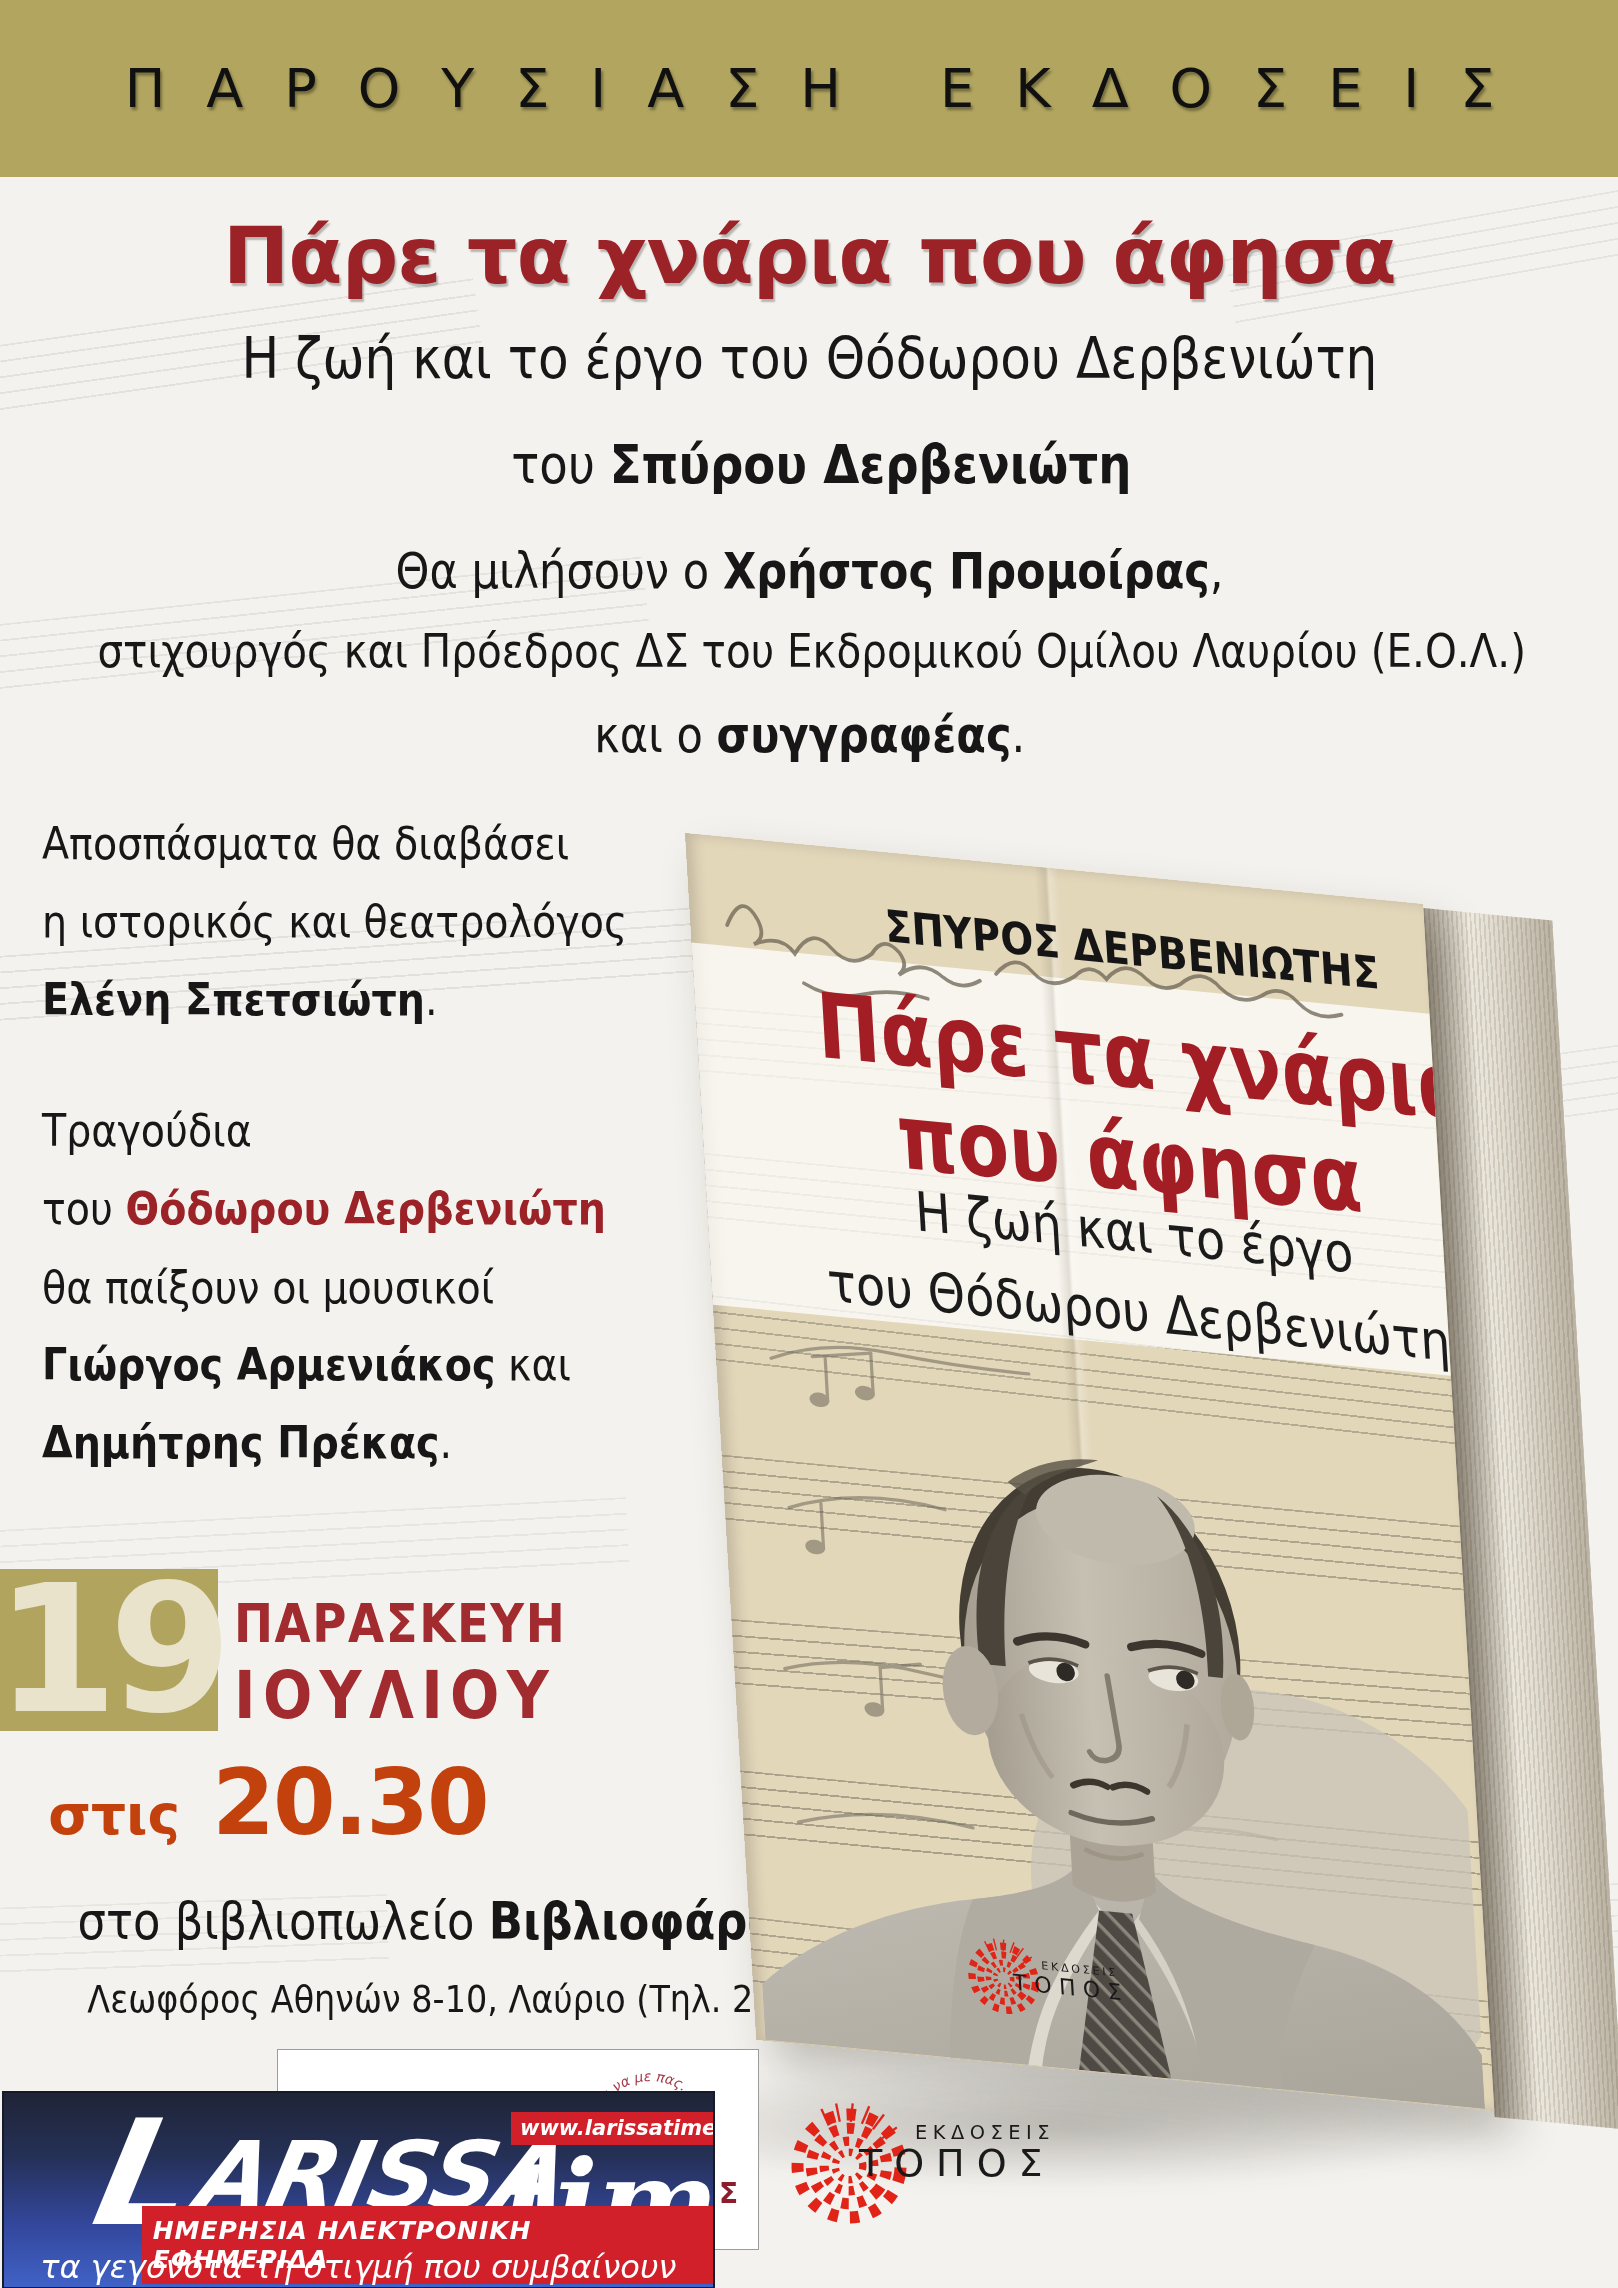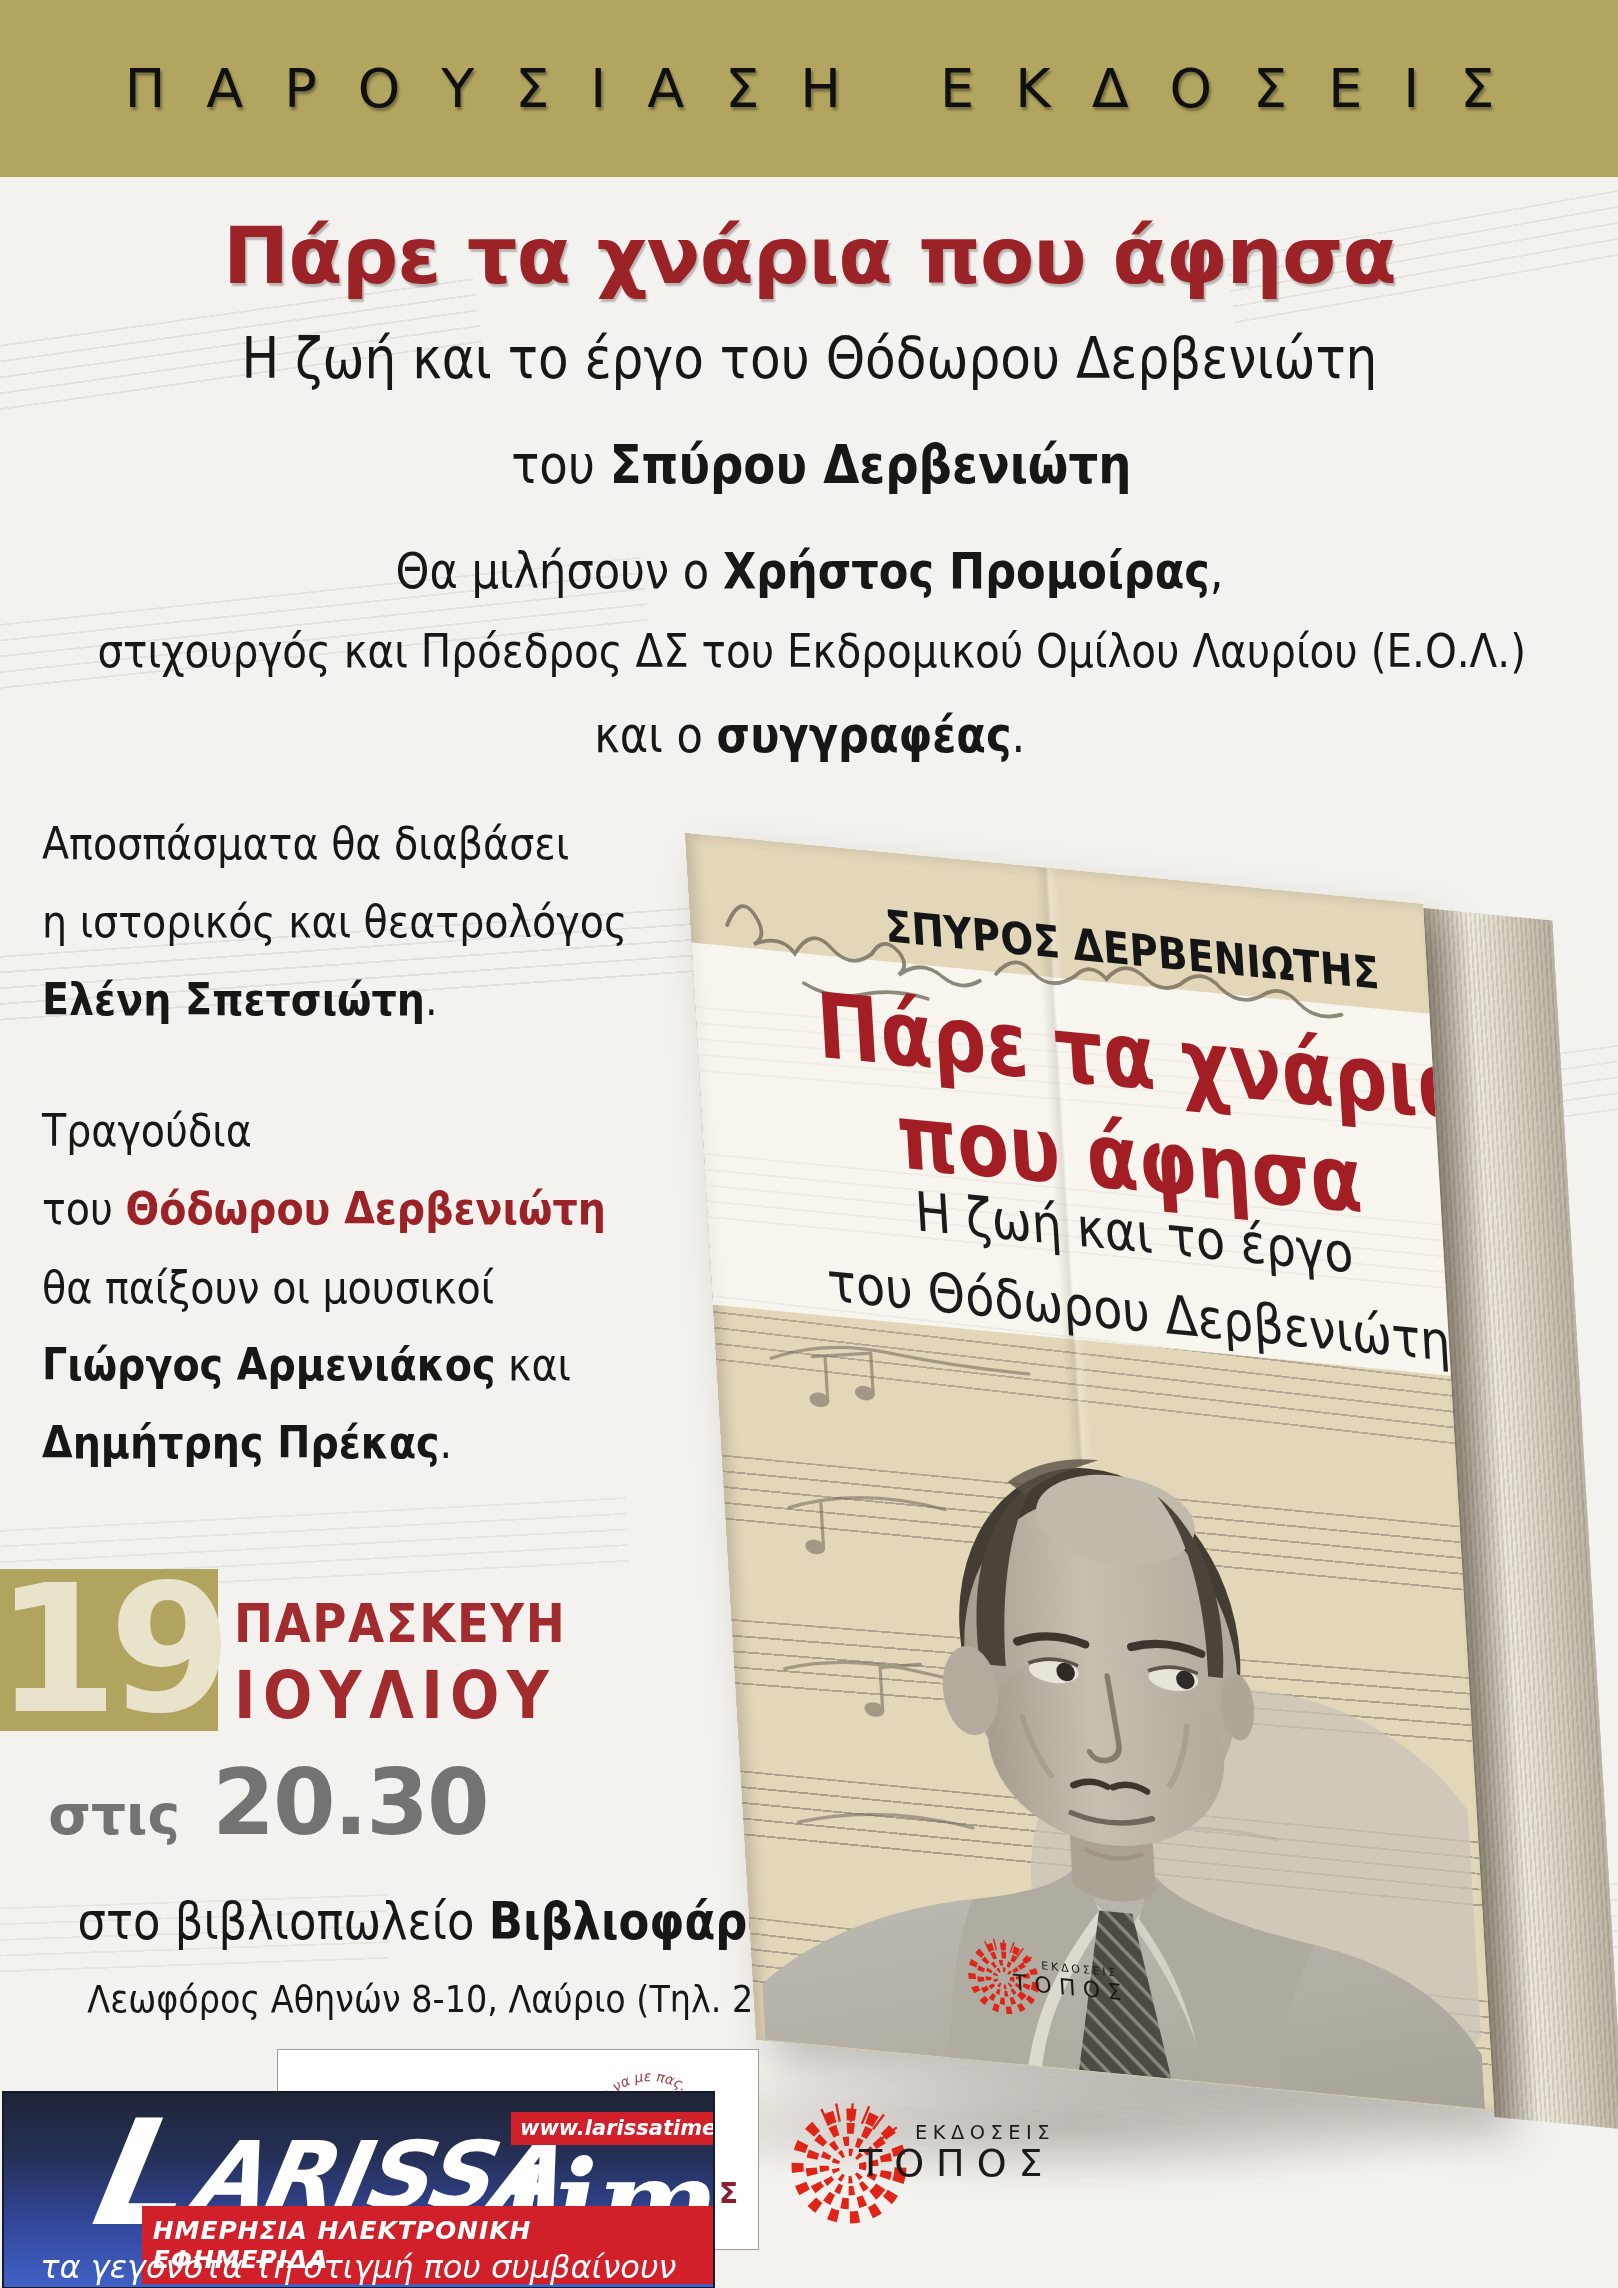--- a/index.html
+++ b/index.html
@@ -121,21 +121,21 @@
 
   <div id="datebox" class="abs">
     <span>19</span>
   </div>
   <div class="abs" style="left:234px;top:1593px;font-size:53px;color:#a12b2f;font-weight:bold;">
     <span class="cond-l" style="letter-spacing:1.8px;">ΠΑΡΑΣΚΕΥΗ</span>
   </div>
   <div class="abs" style="left:234px;top:1657px;font-size:66px;color:#a12b2f;font-weight:bold;">
     <span class="cond-l" style="letter-spacing:8.3px;">ΙΟΥΛΙΟΥ</span>
   </div>
-  <div class="abs" style="left:65px;top:1750px;width:406px;display:flex;align-items:baseline;justify-content:center;gap:32px;color:#737373;font-weight:bold;">
+  <div class="abs" style="left:65px;top:1750px;width:406px;display:flex;align-items:baseline;justify-content:center;gap:32px;color:#c2410c;font-weight:bold;">
     <span style="font-size:55px;">στις</span>
     <span style="font-size:90px;letter-spacing:-1.8px;">20.30</span>
   </div>
 
   <div class="abs" style="left:28px;top:1892px;width:683px;text-align:center;font-size:51px;">
     <span class="cond"><span>στο βιβλιοπωλείο </span><span class="b">Βιβλιοφάρος</span></span>
   </div>
   <div class="abs" style="left:28px;top:1977px;width:683px;text-align:center;font-size:38px;">
     <span class="cond">Λεωφόρος Αθηνών 8-10, Λαύριο (Τηλ. 2292103092)</span>
   </div>

